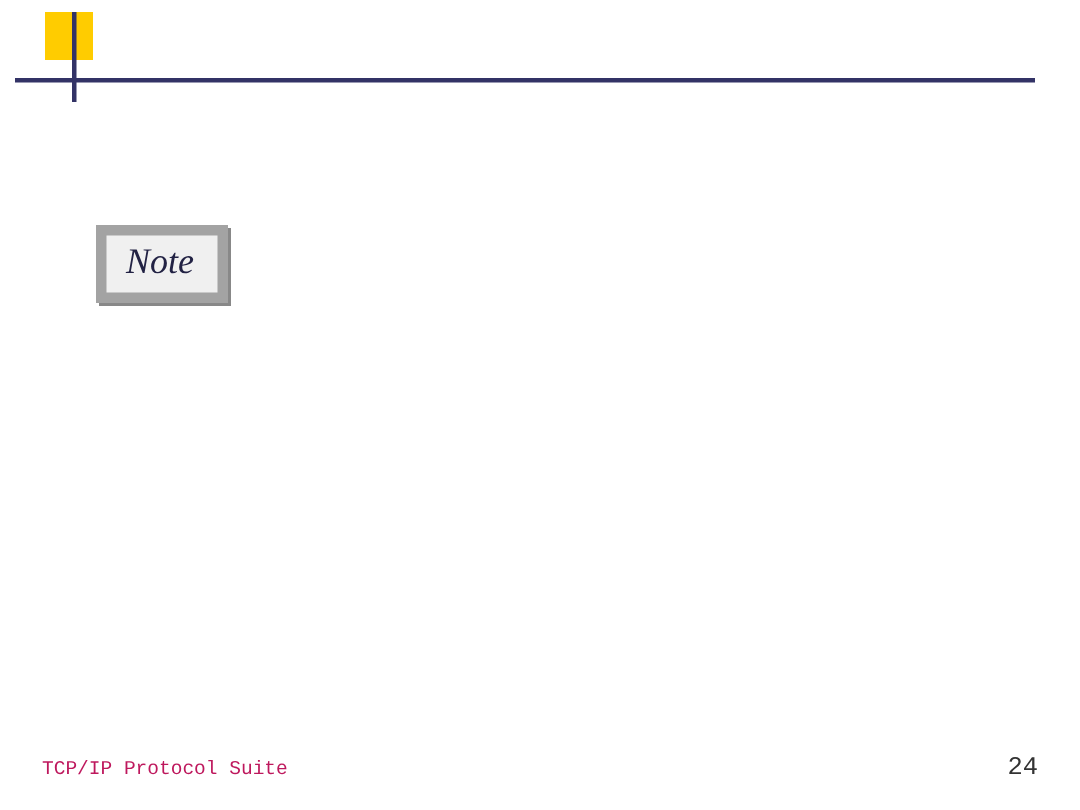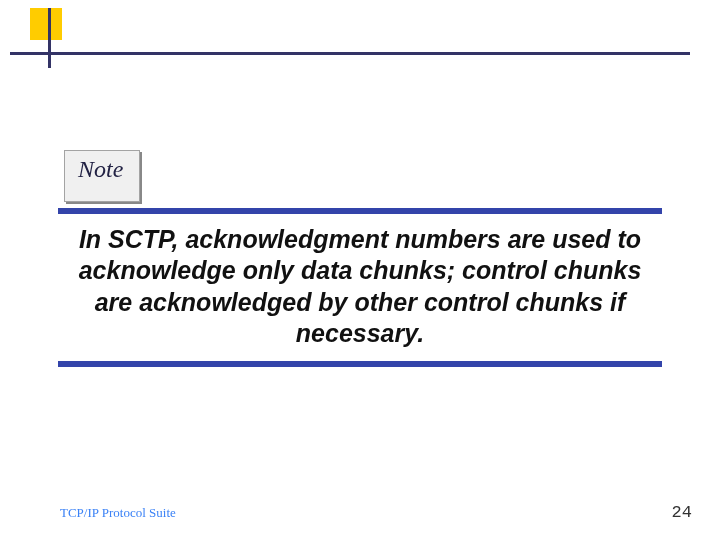--- a/index.html
+++ b/index.html
@@ -49,22 +49,22 @@
     .note-container {
       position: absolute;
       top: 150px;
       left: 58px;
       width: 604px;
     }
     .note-label-box {
       position: relative;
       display: inline-block;
       background: #f0f0f0;
-      border: 1px solid #a3a3a3;
-      padding: 5px 16px 18px 13px;
+      border: 7px solid #a3a3a3;
+      padding: 5px 16px 6px 13px;
       margin-left: 6px;
       box-shadow: 2px 2px 0 #888;
     }
     .note-label {
       font-family: 'Times New Roman', Times, serif;
       font-style: italic;
       font-size: 24px;
       color: #222244;
     }
     .content-box {
@@ -86,45 +86,41 @@
       position: absolute;
       bottom: 18px;
       left: 0;
       width: 100%;
       padding: 0 28px;
       display: flex;
       justify-content: space-between;
       align-items: center;
     }
     .footer-left {
-      font-family: Liberation Serif, serif;
+      font-family: Liberation Mono, monospace;
       font-size: 13px;
-      color: #3b82f6;
-      margin-left: 32px;
+      color: #be185d;
     }
     .footer-right {
       font-family: Liberation Mono, monospace;
       font-size: 17px;
       color: #333;
     }
   </style>
 </head>
 <body>
 
 <div class="decoration">
   <div class="yellow-box"></div>
   <div class="h-line"></div>
   <div class="v-line"></div>
 </div>
 
 <div class="note-container">
   <div class="note-label-box">
     <span class="note-label">Note</span>
   </div>
-  <div class="content-box">
-    <div class="body-text">In SCTP, acknowledgment numbers are used to acknowledge only data chunks; control chunks are acknowledged by other control chunks if necessary.</div>
-  </div>
 </div>
 
 <div class="footer">
   <span class="footer-left">TCP/IP Protocol Suite</span>
   <span class="footer-right">24</span>
 </div>
 
 </body></html>

